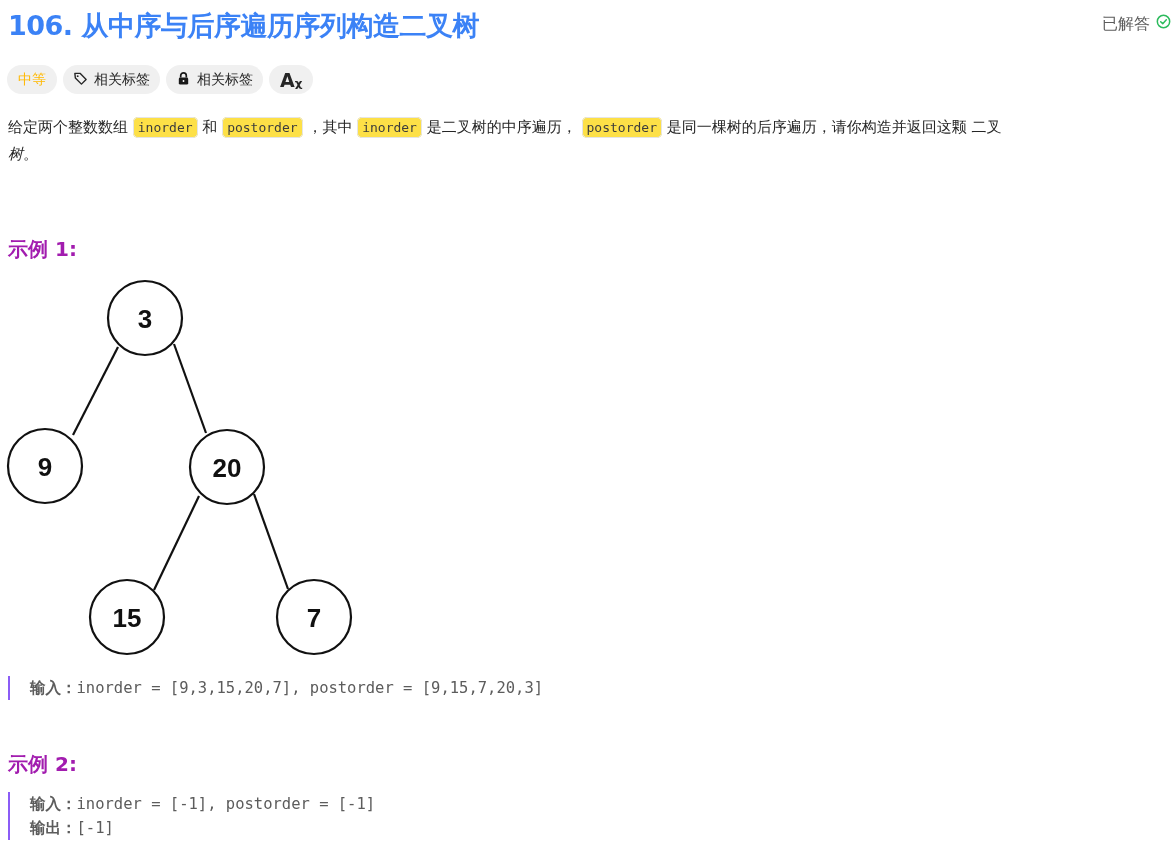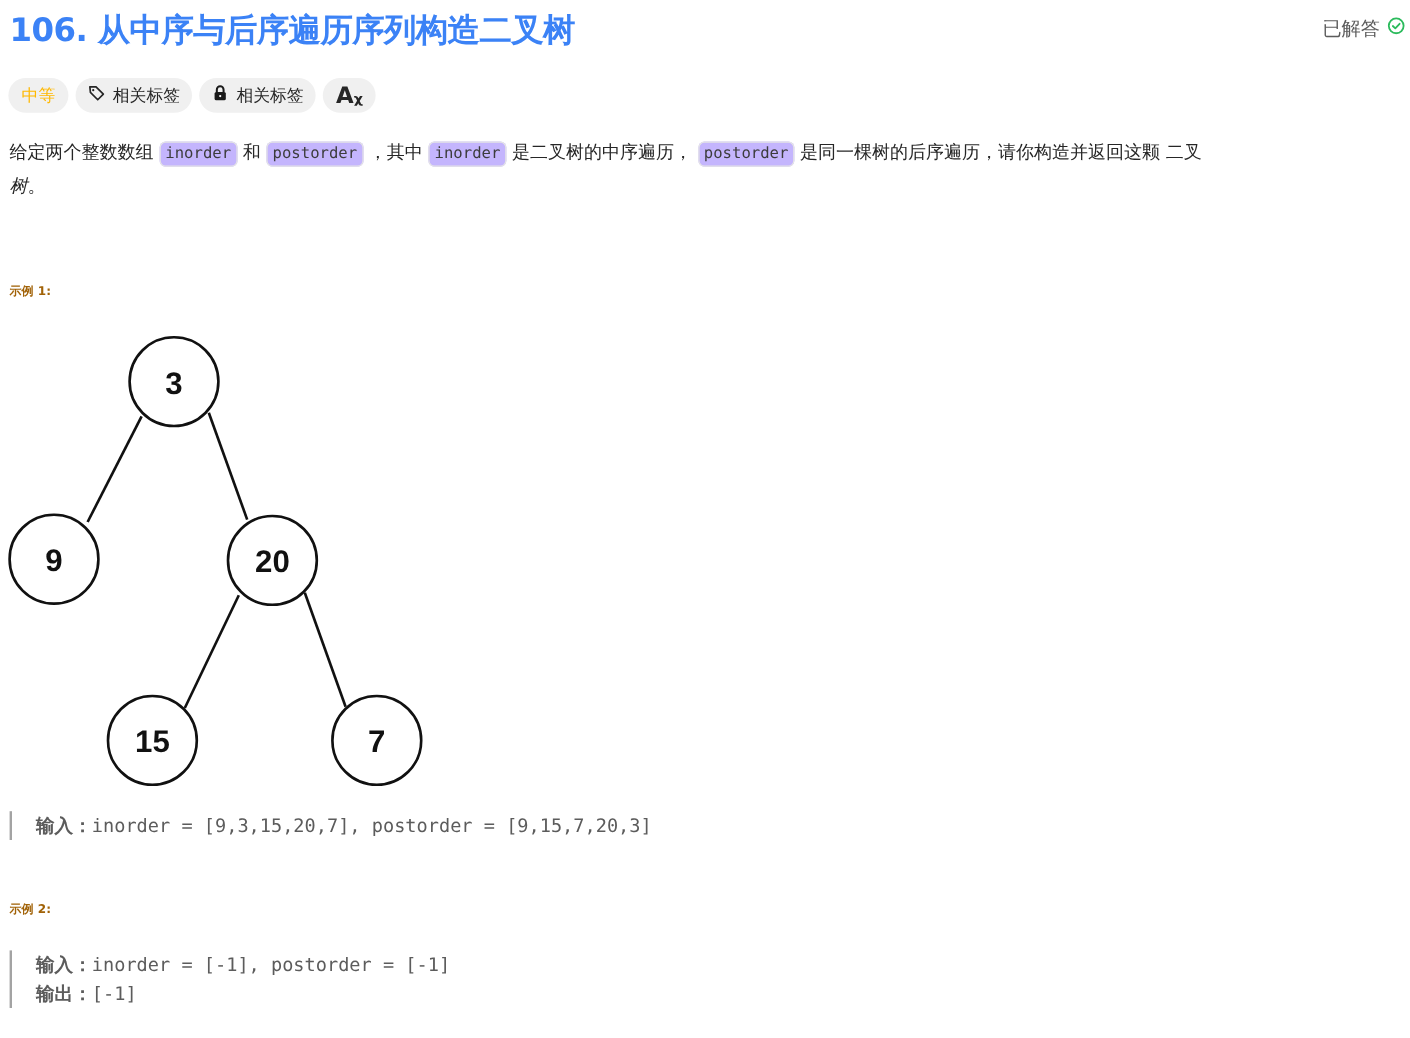--- a/index.html
+++ b/index.html
@@ -28,30 +28,30 @@
     font-size: 14px; color: #262626; cursor: pointer;
   }
   .tag.diff { color: #ffb800; padding: 0 11px; }
   .tag svg { width: 15px; height: 15px; }
   .desc {
     position: absolute; left: 8px; top: 114px; width: 1150px;
     font-size: 15px; line-height: 27px; color: #262626;
   }
   code {
     font-family: "DejaVu Sans Mono", "Liberation Mono", monospace;
-    font-size: 13px; color: #3c3c3c; background: #c4b5fd;
+    font-size: 13px; color: #3c3c3c; background: #fde047;
     border: 1px solid #e5e5e5; border-radius: 5px; padding: 2px 4px;
   }
   em { font-style: italic; }
   .ex-title {
-    position: absolute; left: 8px; font-size: 10px; font-weight: bold; color: #a16207;
+    position: absolute; left: 8px; font-size: 20px; font-weight: bold; color: #a21caf;
   }
   .tree { position: absolute; left: 0; top: 272px; }
   .pre {
-    position: absolute; left: 8px; border-left: 2px solid #a3a3a3;
+    position: absolute; left: 8px; border-left: 2px solid #8b5cf6;
     padding-left: 20px; font-family: "DejaVu Sans Mono", "Liberation Mono", monospace;
     font-size: 15.5px; line-height: 24px; color: #5c5c5c;
   }
   .pre b { font-family: "DejaVu Sans", sans-serif; color: #5c5c5c; font-weight: bold; }
 </style>
 </head>
 <body>
 
 <h1 class="title">106. 从中序与后序遍历序列构造二叉树</h1>
 

